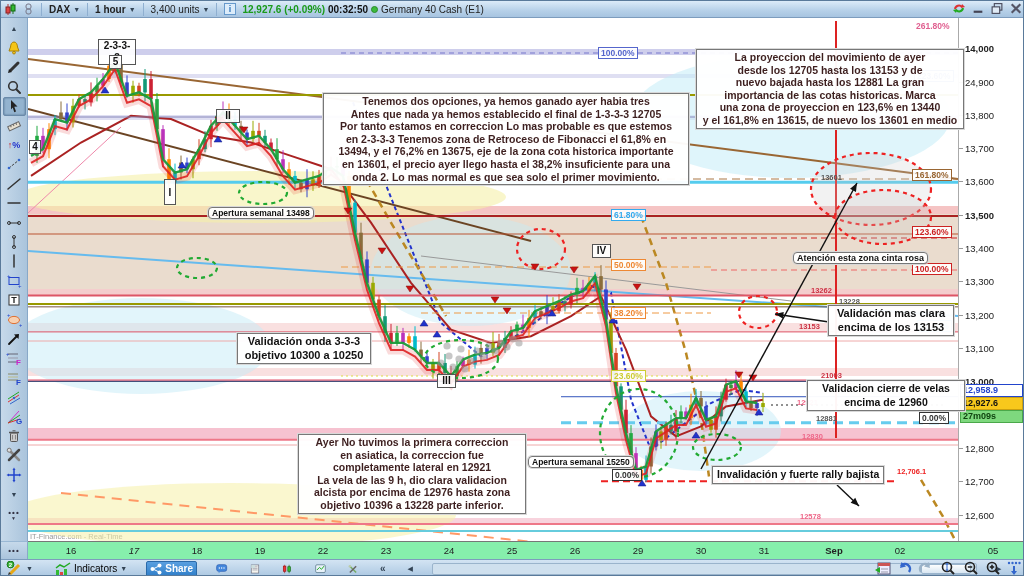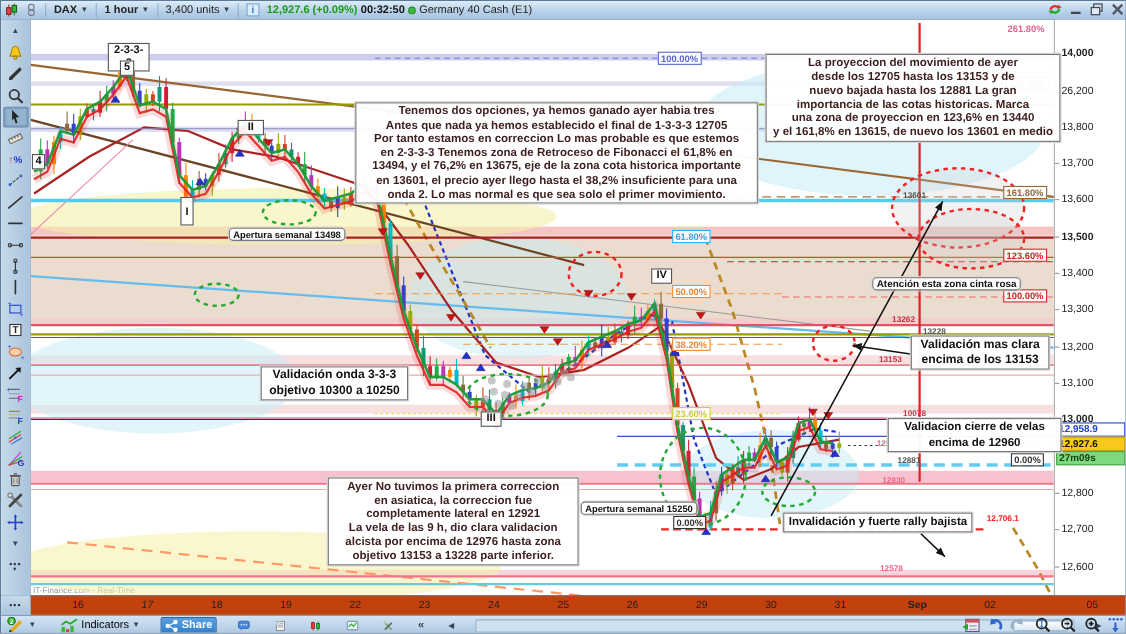--- a/index.html
+++ b/index.html
@@ -29,21 +29,21 @@
   #more-box{position:absolute;left:0;top:540px;width:27px;height:18px;background:linear-gradient(#c6d9ea,#aac4dc);
     border-right:1px solid #88a8c8;border-top:1px solid #9ab8d4;display:flex;align-items:center;justify-content:center;
     font-size:8px;font-weight:bold;color:#334;letter-spacing:1px;}
   
   #paxis{position:absolute;left:957px;top:17px;width:67px;height:523px;background:#fff;border-left:1px solid #aaa;}
   .pax-lab{position:absolute;left:6px;font-size:9.5px;color:#222;}
   .pax-lab:before{content:"";position:absolute;left:-6px;top:5px;width:4px;height:1px;background:#999;}
   .pax-bold{font-weight:bold;}
   .pax-tag{position:absolute;left:1px;width:63px;font-size:9px;font-weight:bold;text-align:left;
     padding:0 2px;border:1px solid #888;line-height:11px;}
-  #taxis{position:absolute;left:27px;top:540px;width:997px;height:18px;background:#c2410c;border-top:1px solid #777;}
+  #taxis{position:absolute;left:27px;top:540px;width:997px;height:18px;background:#86efac;border-top:1px solid #777;}
   .tax-lab{position:absolute;top:3px;font-size:9.5px;color:#222;transform:translateX(-50%);}
   
   #bottombar{position:absolute;left:0;top:558px;width:1024px;height:18px;
     background:linear-gradient(#d3e4f3,#abc7e1);border-top:1px solid #7d9cbd;
     display:flex;align-items:center;font-size:10px;gap:16px;padding-left:2px;}
   .bb-btn{display:flex;align-items:center;gap:3px;padding:0 3px;height:16px;border-radius:2px;}
   #share-btn{background:linear-gradient(#5aa0e0,#2f7ec9);color:#fff;font-weight:bold;border:1px solid #2a6aa9;}
   #bb-scroll{position:relative;height:12px;width:545px;background:#cfe0ee;border:1px solid #9ab4cc;border-radius:2px;}
   #bb-thumb{position:absolute;left:488px;top:0;width:50px;height:10px;background:linear-gradient(#fdfefe,#d8e6f2);border:1px solid #9ab4cc;border-radius:2px;}
   #bb-right{position:absolute;right:2px;top:559px;display:flex;align-items:center;gap:6px;height:16px;}
@@ -672,21 +672,21 @@
         <polygon points="856,182 854.9284275871073,190.93597966447592 849.0670977030895,187.73889063682992" fill="#111"></polygon>
         <line x1="836" y1="484" x2="858" y2="505" stroke="#111" stroke-width="1.4"></line>
         <polygon points="858,505 849.6492032921511,501.64378273287 854.2592118775507,496.81424992911815" fill="#111"></polygon>
         <line x1="828" y1="321" x2="774" y2="313" stroke="#111" stroke-width="1.4"></line>
         <polygon points="774,313 782.7569655393693,310.92260871709266 781.7785233724326,317.52709334391506" fill="#111"></polygon>
       </g>
     </svg>
 
   <div id="paxis">
       <div class="pax-lab pax-bold" style="top: 25px;">14,000</div>
-      <div class="pax-lab" style="top: 59px;">26,200</div>
+      <div class="pax-lab" style="top: 59px;">24,900</div>
       <div class="pax-lab" style="top: 92px;">13,800</div>
       <div class="pax-lab" style="top: 125px;">13,700</div>
       <div class="pax-lab" style="top: 158px;">13,600</div>
       <div class="pax-lab pax-bold" style="top: 192px;">13,500</div>
       <div class="pax-lab" style="top: 225px;">13,400</div>
       <div class="pax-lab" style="top: 258px;">13,300</div>
       <div class="pax-lab" style="top: 292px;">13,200</div>
       <div class="pax-lab" style="top: 325px;">13,100</div>
       <div class="pax-lab pax-bold" style="top: 358px;">13,000</div>
       <div class="pax-lab" style="top: 425px;">12,800</div>
@@ -727,21 +727,21 @@
 importancia de las cotas historicas. Marca
 una zona de proyeccion en 123,6% en 13440
 y el 161,8% en 13615, de nuevo los 13601 en medio</div>
   <div class="note note-md" style="left:236px;top:332px;width:134px;">Validación onda 3-3-3
 objetivo 10300 a 10250</div>
   <div class="note note-lg" style="left:297px;top:433px;width:228px;">Ayer No tuvimos la primera correccion
 en asiatica, la correccion fue
 completamente lateral en 12921
 La vela de las 9 h, dio clara validacion
 alcista por encima de 12976 hasta zona
-objetivo 13153 a 13228 parte inferior.</div>
+objetivo 10396 a 13228 parte inferior.</div>
   <div class="note note-sm" style="left:207px;top:206px;">Apertura semanal 13498</div>
   <div class="note note-sm" style="left:527px;top:455px;">Apertura semanal 15250</div>
   <div class="note note-sm" style="left:792px;top:251px;font-size:9px;">Atención esta zona cinta rosa</div>
   <div class="note note-md" style="left:827px;top:304px;width:126px;">Validación mas clara
 encima de los 13153</div>
   <div class="note note-md" style="left:806px;top:379px;width:158px;font-size:10.5px;">Validacion cierre de velas
 encima de 12960</div>
   <div class="note note-md" style="left:711px;top:465px;font-size:10.5px;text-align:right;">Invalidación y fuerte rally bajista</div>
   <div id="watermark">IT-Finance.com - Real-Time</div>
 
@@ -873,20 +873,20 @@
     <div class="plab" style="left: 610px; top: 208px; color: rgb(51, 170, 238); border: 1px solid rgb(51, 170, 238);">61.80%</div>
     <div class="plab" style="left: 610px; top: 258px; color: rgb(238, 136, 51); border: 1px solid rgb(238, 136, 51);">50.00%</div>
     <div class="plab" style="left: 610px; top: 306px; color: rgb(238, 136, 51); border: 1px solid rgb(238, 136, 51);">38.20%</div>
     <div class="plab" style="left: 610px; top: 369px; color: rgb(204, 204, 51); border: 1px solid rgb(204, 204, 51);">23.60%</div>
     <div class="plab" style="left: 918px; top: 411px; color: rgb(51, 51, 51); border: 1px solid rgb(51, 51, 51);">0.00%</div>
     <div class="plab" style="left: 611px; top: 468px; color: rgb(51, 51, 51); border: 1px solid rgb(51, 51, 51);">0.00%</div>
     <div class="lvl" style="left: 820px; top: 173px; color: rgb(85, 85, 85);">13601</div>
     <div class="lvl" style="left: 810px; top: 286px; color: rgb(204, 51, 68);">13262</div>
     <div class="lvl" style="left: 838px; top: 297px; color: rgb(85, 85, 85);">13228</div>
     <div class="lvl" style="left: 798px; top: 322px; color: rgb(204, 51, 68);">13153</div>
-    <div class="lvl" style="left: 820px; top: 371px; color: rgb(204, 51, 68);">10078</div>
+    <div class="lvl" style="left: 820px; top: 371px; color: rgb(204, 51, 68);">21003</div>
     <div class="lvl" style="left: 796px; top: 398px; color: rgb(238, 102, 136);">12921</div>
     <div class="lvl" style="left: 815px; top: 414px; color: rgb(85, 85, 85);">12881</div>
     <div class="lvl" style="left: 801px; top: 432px; color: rgb(238, 102, 136);">12830</div>
     <div class="lvl" style="left: 896px; top: 467px; color: rgb(238, 34, 34);">12,706.1</div>
     <div class="lvl" style="left: 799px; top: 512px; color: rgb(238, 102, 136);">12578</div>
 
 </div>
 
 </body></html>

